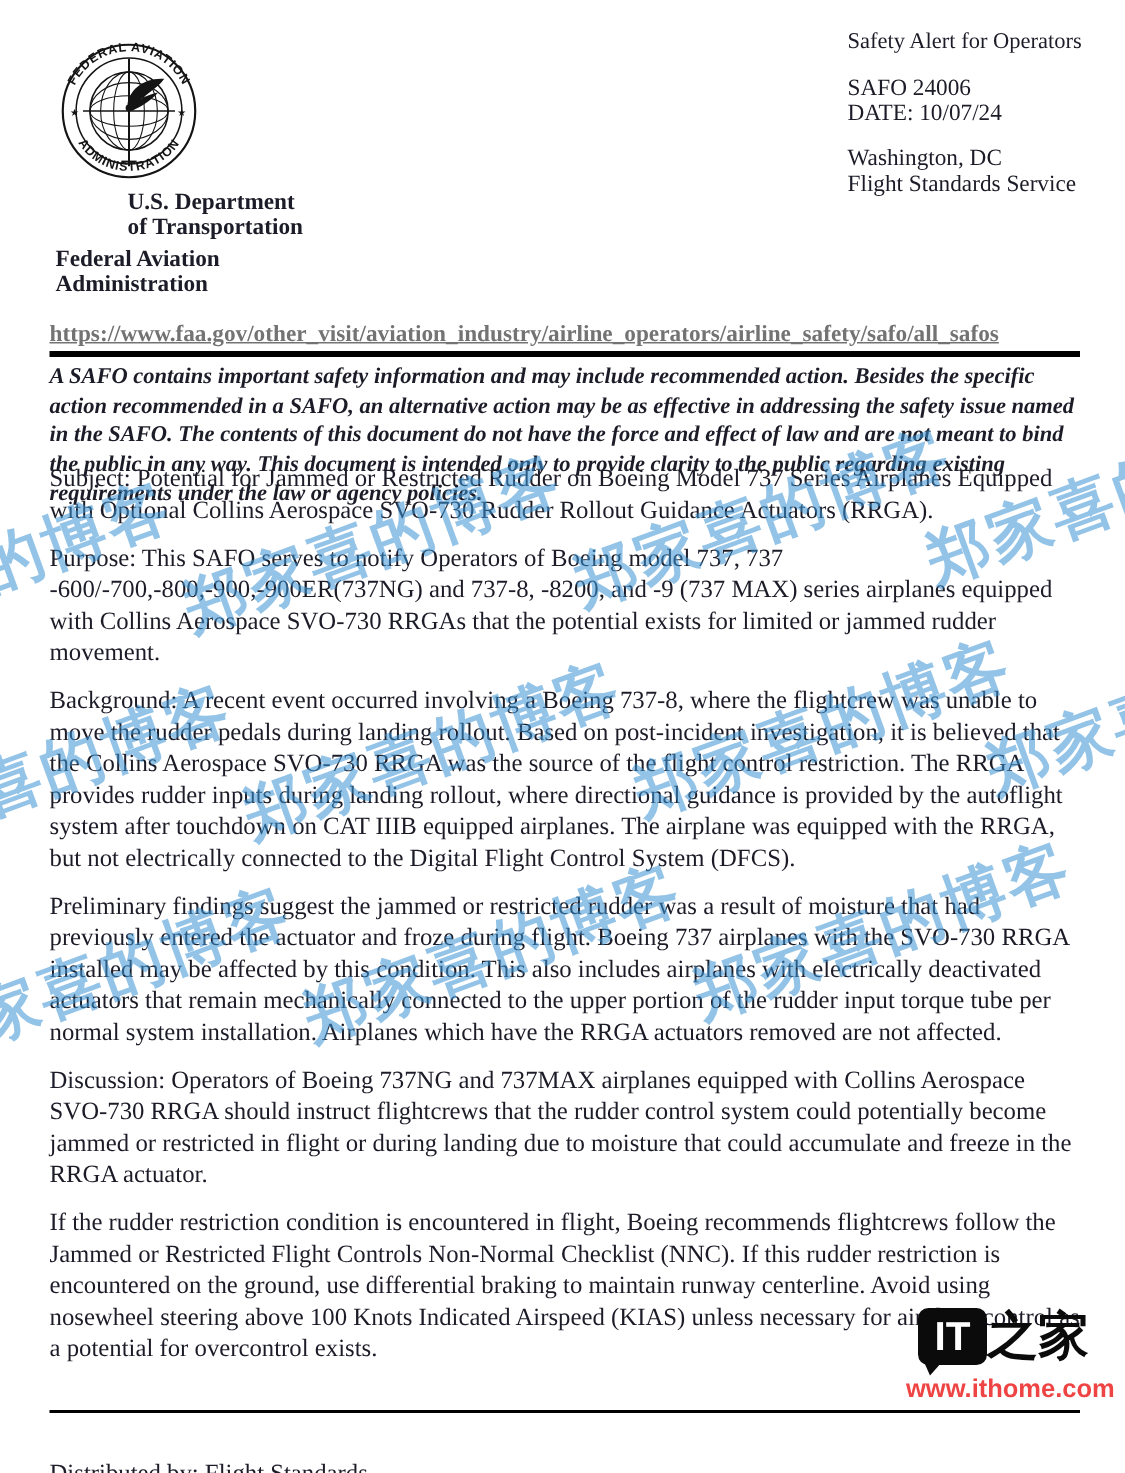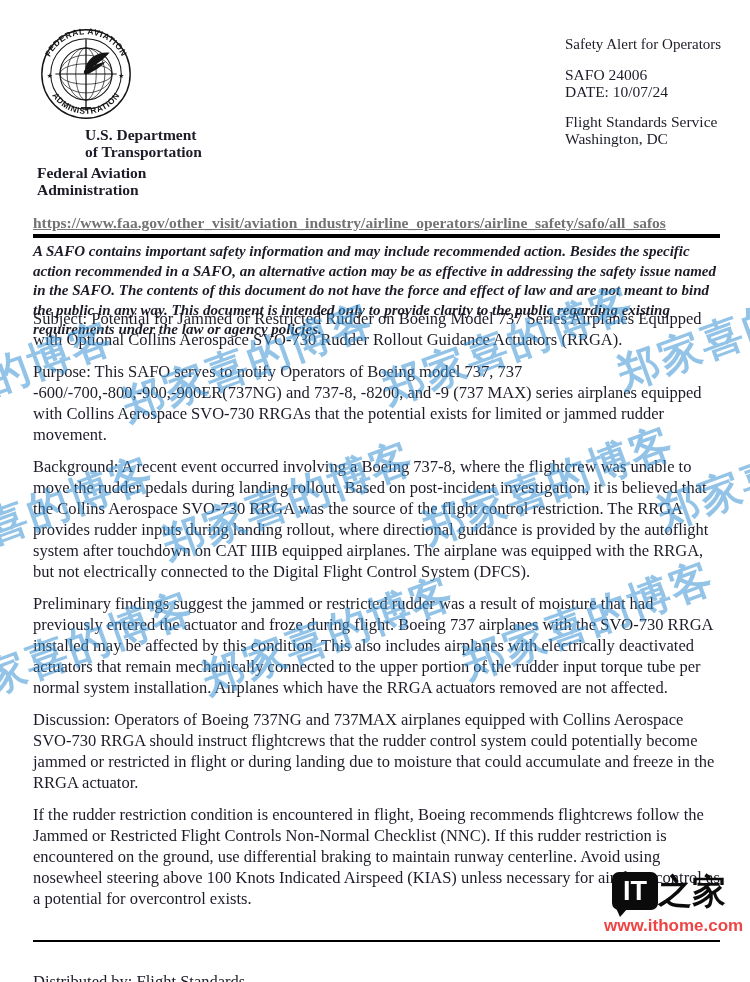--- a/index.html
+++ b/index.html
@@ -13,21 +13,21 @@
       font-weight:bold;font-size:42px;line-height:50px;letter-spacing:2px;white-space:nowrap;
       color:rgba(58,147,214,0.55);transform:rotate(-20deg);transform-origin:center center;}
 
   
   .header{position:absolute;left:0;top:0;width:750px;height:214px;z-index:2;}
   .seal{position:absolute;left:40px;top:28px;}
   .dept{position:absolute;left:37px;top:126px;font-weight:bold;font-size:15.5px;line-height:17px;margin-left:48px;}
   .agency{position:absolute;left:37px;top:164px;font-weight:bold;font-size:15.5px;line-height:17px;}
   .hright{position:absolute;left:565px;top:20px;width:180px;}
   .safo-title{font-weight:bold;font-size:46px;line-height:50px;letter-spacing:1px;}
-  .safo-sub{font-size:15px;margin-top:16px;}
+  .safo-sub{font-size:15px;}
   .safo-num{font-size:15.5px;line-height:17px;margin-top:13px;}
   .safo-office{font-size:15.5px;line-height:17px;margin-top:13px;}
 
   
   .topblock{position:absolute;left:33px;right:30px;top:214px;z-index:2;}
   .safo-link{display:block;color:#737373;font-weight:bold;font-size:15.5px;
              text-decoration:underline;white-space:nowrap;letter-spacing:0;}
   .thick-rule{height:4px;background:#000;margin-top:2px;}
   .disclaimer{font-style:italic;font-size:15px;line-height:19.5px;margin-top:4px;text-align:left;font-weight:bold;}
 
@@ -115,22 +115,22 @@
       <div>Administration</div>
     </div>
 
     <div class="hright">
       <div class="safo-sub">Safety Alert for Operators</div>
       <div class="safo-num">
         <div>SAFO 24006</div>
         <div>DATE: 10/07/24</div>
       </div>
       <div class="safo-office">
+        <div>Washington, DC</div>
         <div>Flight Standards Service</div>
-        <div>Washington, DC</div>
       </div>
     </div>
   </div>
 
   <div class="topblock">
     <a class="safo-link" href="#">https://www.faa.gov/other_visit/aviation_industry/airline_operators/airline_safety/safo/all_safos</a>
     <div class="thick-rule"></div>
     <div class="disclaimer">A SAFO contains important safety information and may include recommended action.  Besides the specific action recommended in a SAFO, an alternative action may be as effective in addressing the safety issue named in the SAFO. The contents of this document do not have the force and effect of law and are not meant to bind the public in any way. This document is intended only to provide clarity to the public regarding existing requirements under the law or agency policies.</div>
   </div>
 

